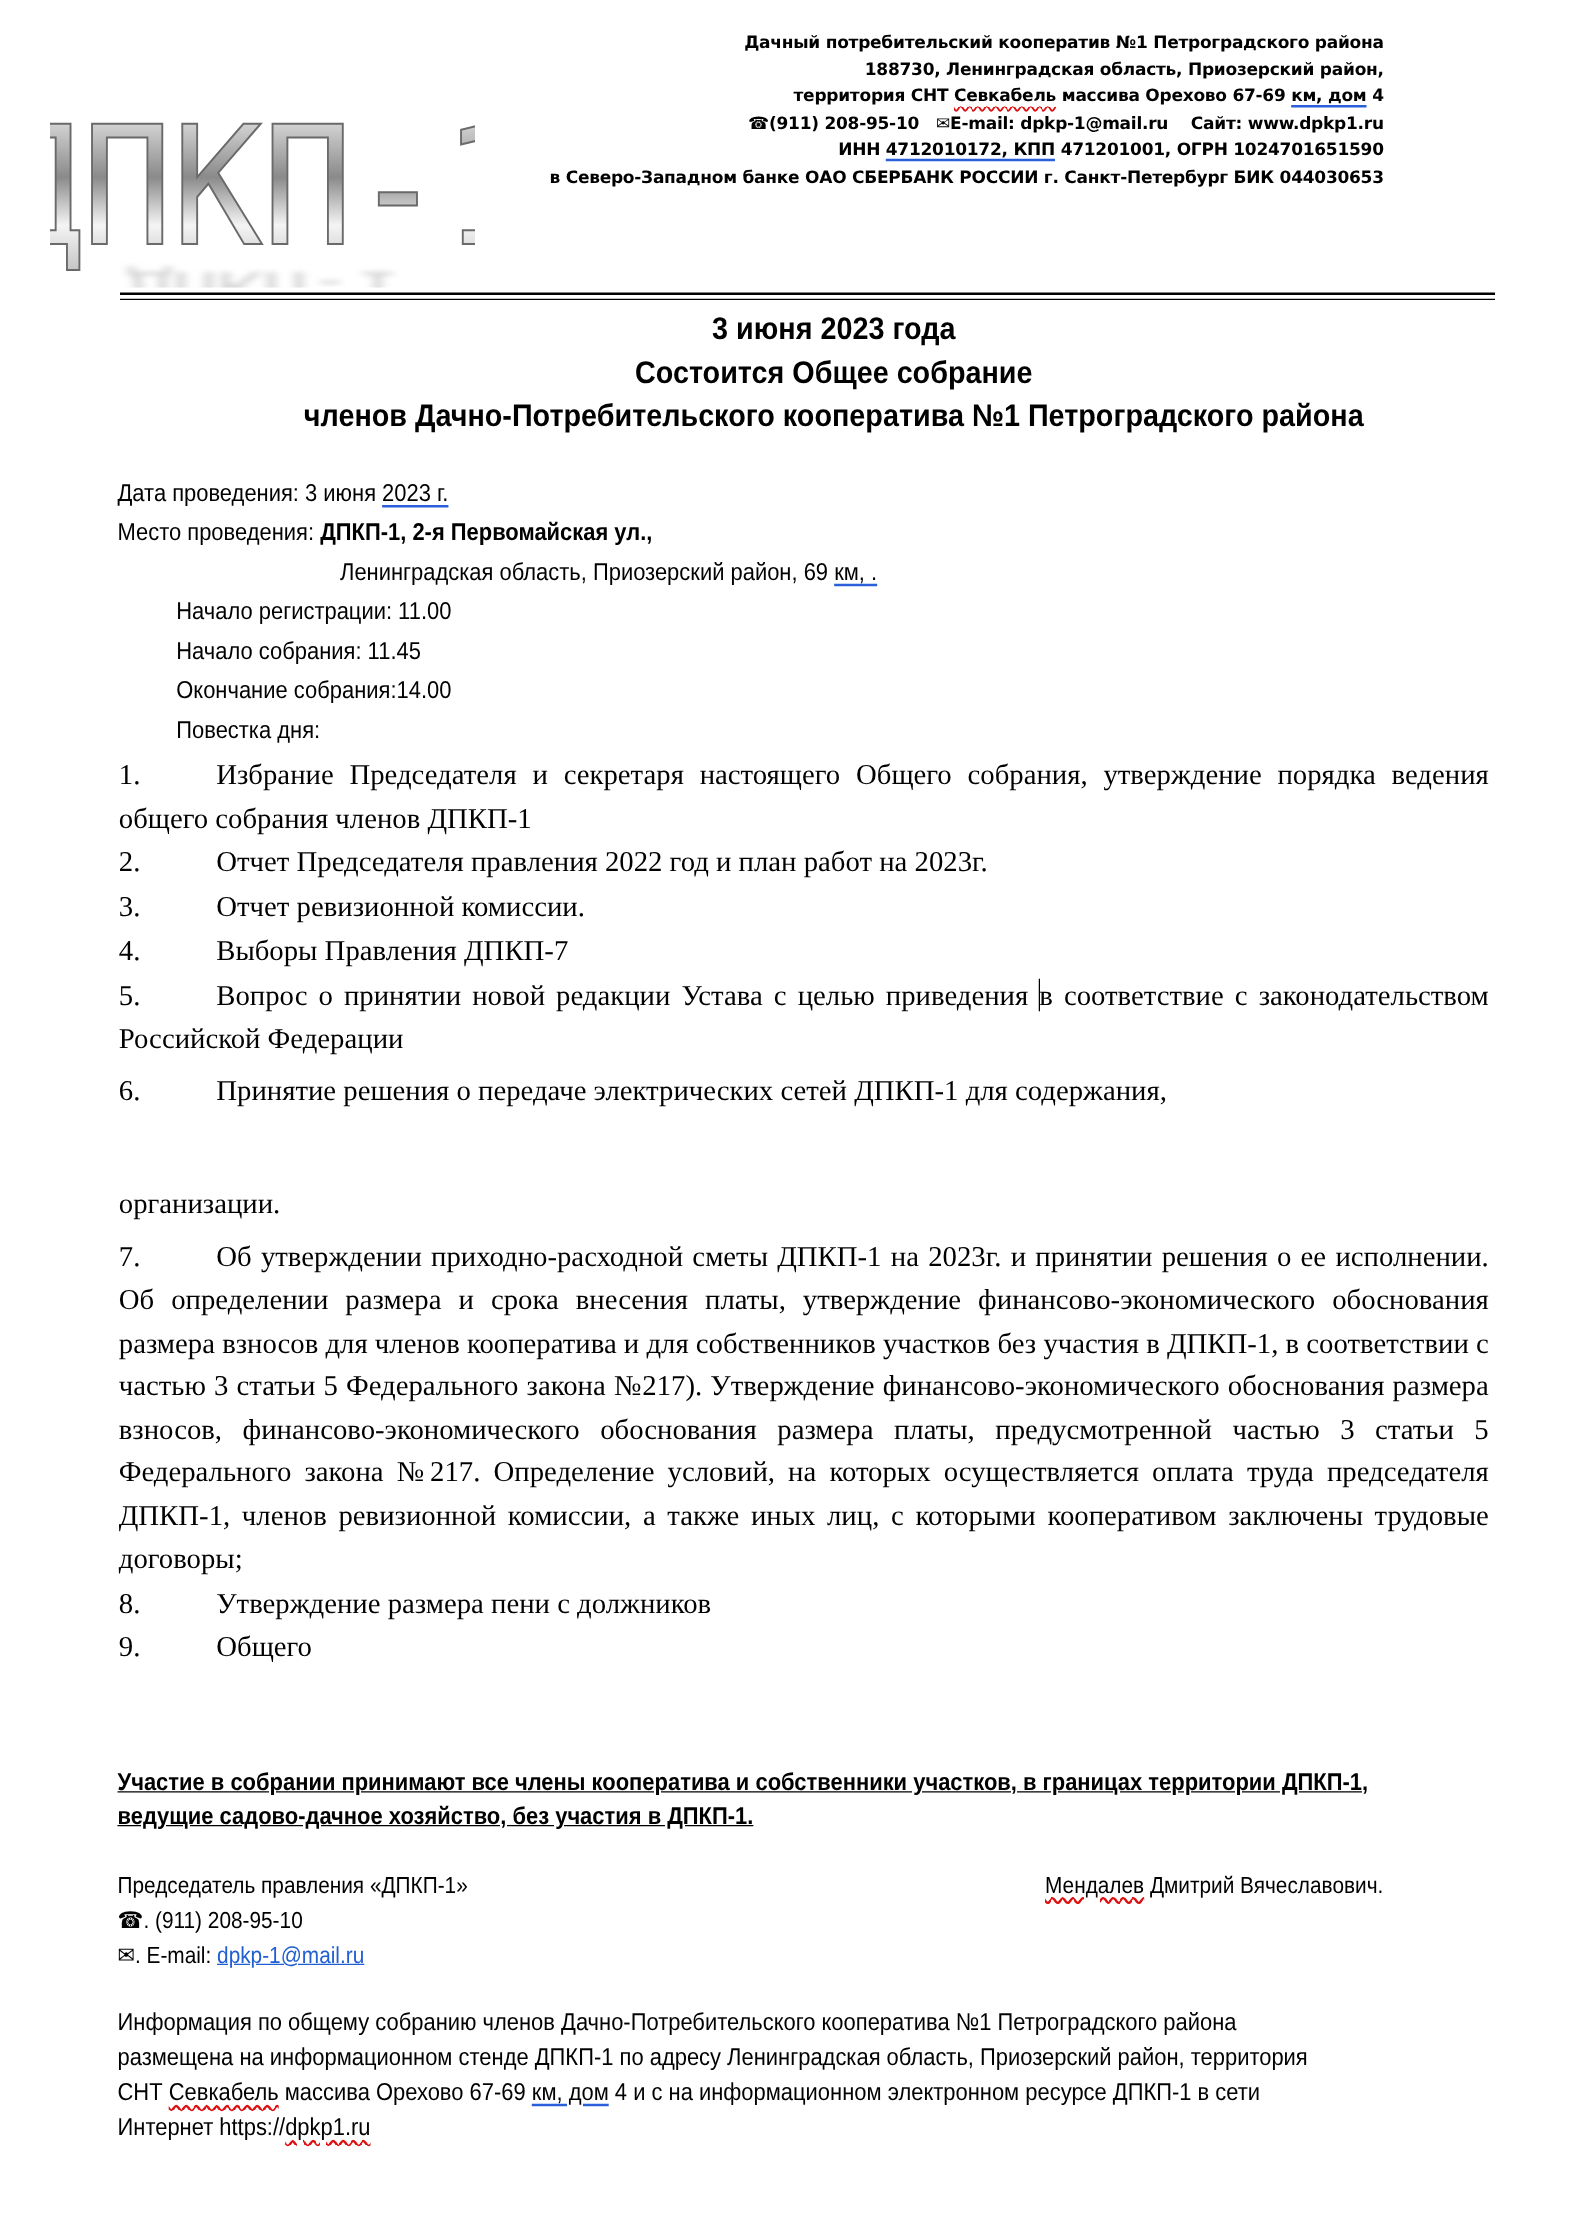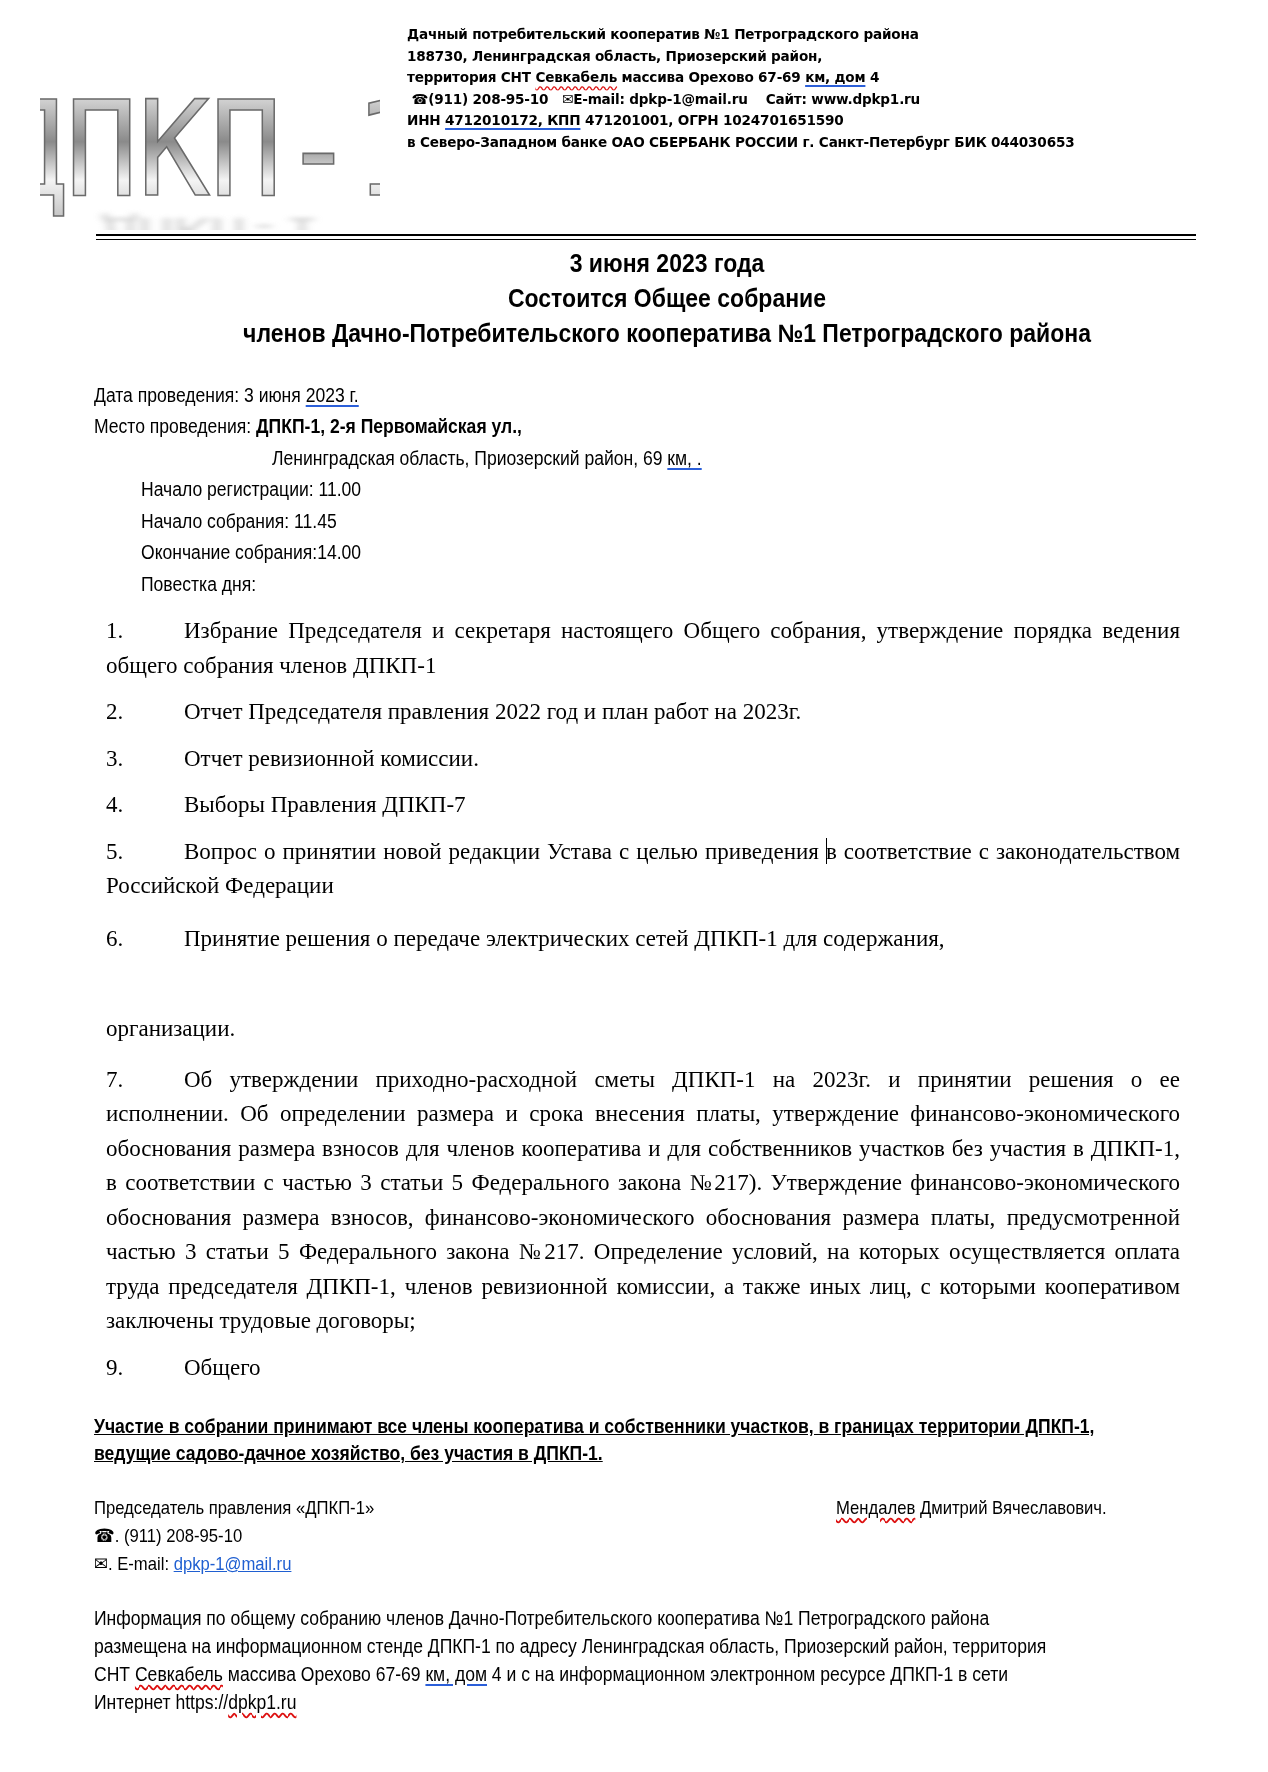--- a/index.html
+++ b/index.html
@@ -1,26 +1,26 @@
 <!DOCTYPE html>
 <html><head>
 <meta charset="utf-8">
 <style>
   html, body { margin:0; padding:0; background:#ffffff; }
   body { width:1268px; height:1772px; position:relative; overflow:hidden; color:#000; }
   .logo { position:absolute; left:40px; top:30px; width:340px; height:200px; }
   .header { position:absolute; left:407px; top:24px; width:700px; font-family:"DejaVu Sans", sans-serif; font-weight:bold; font-size:13.6px; line-height:21.6px; letter-spacing:-0.2px; }
-  .header div { white-space:nowrap; }
+  .header div { white-space:nowrap;text-align:right; }
   .ul-blue { text-decoration: underline; text-decoration-color:#2b5fd9; text-decoration-thickness:2px; text-underline-offset:3px; }
   .ul-red { text-decoration: underline wavy #d11; text-underline-offset:3px; }
   .rule { position:absolute; left:96px; width:1100px; height:0; border-top:2px solid #000; }
   .title { position:absolute; left:96px; width:1142px; top:246px; text-align:center; font-family:"Liberation Sans", sans-serif; font-weight:bold; font-size:25px; line-height:35px; transform:scaleX(0.92); transform-origin:center top; }
   .meta { position:absolute; left:94px; font-family:"Liberation Sans", sans-serif; font-size:19.5px; line-height:31px; white-space:nowrap; transform:scaleX(0.9); transform-origin:left top; }
   .agenda { position:absolute; left:94px; top:602px; width:1098px; font-family:"Liberation Serif", serif; font-size:23px; line-height:34.5px; text-align:justify; }
-  .agenda p { margin:12px; }
+  .agenda p { margin:1px; }
   .agenda .num { display:inline-block; width:78px; }
   .notice { position:absolute; left:94px; top:1413px; width:1150px; font-family:"Liberation Sans", sans-serif; font-weight:bold; font-size:19.5px; line-height:27px; text-decoration:underline; transform:scaleX(0.9); transform-origin:left top; }
   .sig { position:absolute; left:94px; top:1494px; font-family:"Liberation Sans", sans-serif; font-size:18.5px; line-height:28px; transform:scaleX(0.9); transform-origin:left top; white-space:nowrap; }
   .signame { position:absolute; left:836px; top:1494px; font-family:"Liberation Sans", sans-serif; font-size:18.5px; line-height:28px; transform:scaleX(0.9); transform-origin:left top; white-space:nowrap; }
   .link { color:#1f5fd1; text-decoration:underline; }
   .info { position:absolute; left:94px; top:1604px; width:1205px; font-family:"Liberation Sans", sans-serif; font-size:19.5px; line-height:28px; transform:scaleX(0.9); transform-origin:left top; }
   .info div { white-space:nowrap; }
   .cursor { display:inline-block; width:1px; height:26px; background:#000; vertical-align:-5px; margin-right:-1px; }
 </style>
 </head>
@@ -69,20 +69,21 @@
 <div class="meta" style="top:569px; left:141px;">Повестка дня:</div>
 
 <div class="agenda">
   <p><span class="num">1.</span><span>Избрание Председателя и секретаря настоящего Общего собрания, утверждение порядка ведения общего собрания членов ДПКП-1</span></p>
   <p><span class="num">2.</span><span>Отчет Председателя правления 2022 год и план работ на 2023г.</span></p>
   <p><span class="num">3.</span><span>Отчет ревизионной комиссии.</span></p>
   <p><span class="num">4.</span><span>Выборы Правления ДПКП-7</span></p>
   <p><span class="num">5.</span><span>Вопрос о принятии новой редакции Устава с целью приведения </span><span class="cursor"></span><span>в соответствие с законодательством Российской Федерации</span></p>
   <p style="line-height:45px;"><span class="num">6.</span><span>Принятие решения о передаче электрических сетей ДПКП-1 для содержания,</span><br><br><span>организации.</span></p>
   <p style="margin-top:4px;"><span class="num">7.</span><span>Об утверждении приходно-расходной сметы ДПКП-1 на 2023г. и принятии решения о ее исполнении. Об определении размера и срока внесения платы, утверждение финансово-экономического обоснования размера взносов для членов кооператива и для собственников участков без участия в ДПКП-1, в соответствии с частью 3 статьи 5 Федерального закона №217). Утверждение финансово-экономического обоснования размера взносов, финансово-экономического обоснования размера платы, предусмотренной частью 3 статьи 5 Федерального закона №217. Определение условий, на которых осуществляется оплата труда председателя ДПКП-1, членов ревизионной комиссии, а также иных лиц, с которыми кооперативом заключены трудовые договоры;</span></p>
+  <p><span class="num">8.</span><span>Утверждение размера пени с должников</span></p>
   <p><span class="num">9.</span><span>Общего</span></p>
 </div>
 
 <div class="notice">Участие в собрании принимают все члены кооператива и собственники участков, в границах территории ДПКП-1, ведущие садово-дачное хозяйство, без участия в ДПКП-1.</div>
 
 <div class="sig">
   <div>Председатель правления «ДПКП-1»</div>
   <div><span>☎</span><span>.  (911) 208-95-10</span></div>
   <div><span>✉</span><span>. E-mail:  </span><span class="link">dpkp-1@mail.ru</span></div>
 </div>

